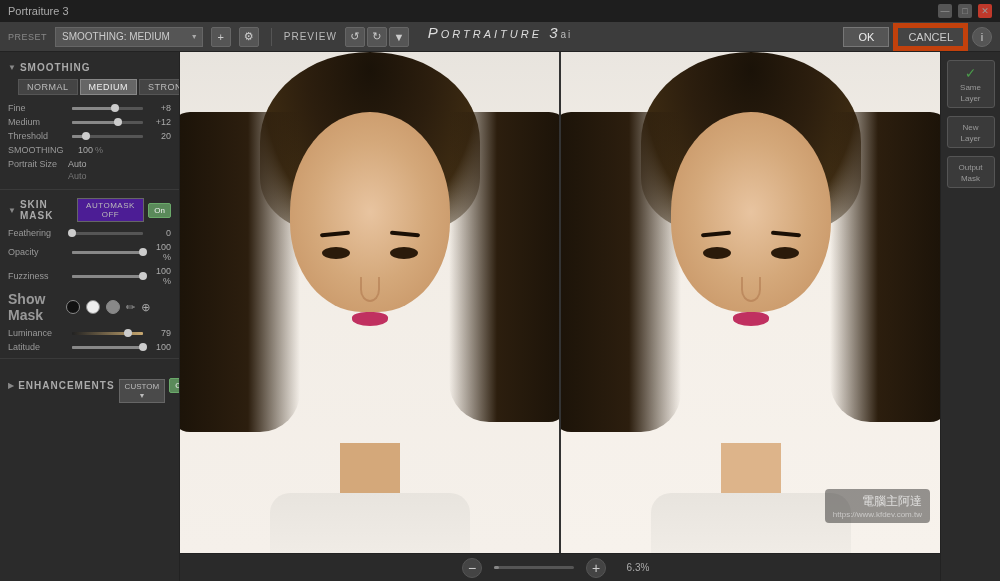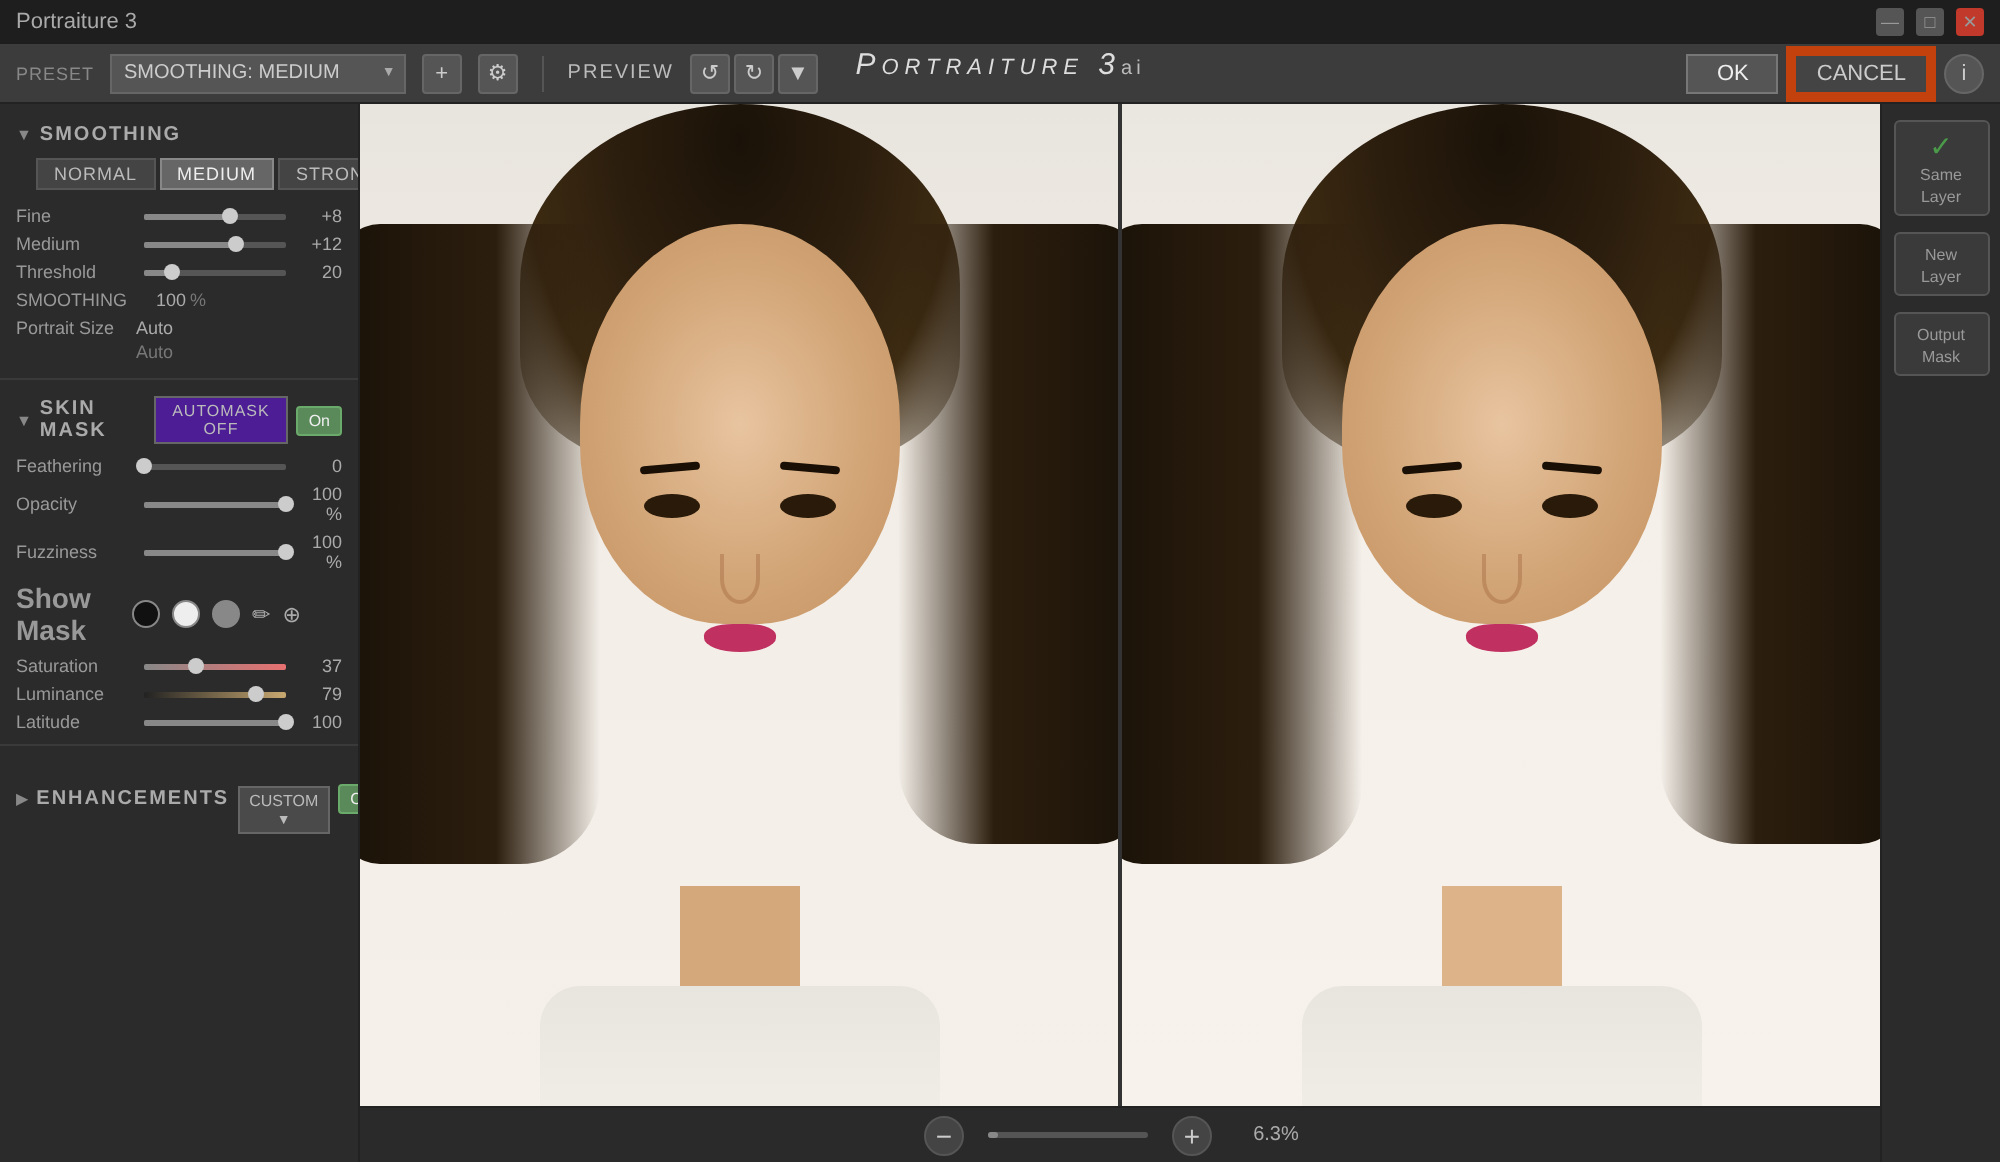--- a/index.html
+++ b/index.html
@@ -706,27 +706,20 @@
     <div class="show-mask-row">
       <span class="show-mask-label">Show Mask</span>
       <div class="mask-circle black"></div>
       <div class="mask-circle white"></div>
       <div class="mask-circle gray"></div>
       <span class="mask-pencil">✏</span>
       <span class="mask-dropper">⊕</span>
     </div>
 
 
-    <div class="slider-row">
-      <span class="slider-label">Saturation</span>
-      <div class="sat-slider-track">
-        <div class="slider-thumb" style="left:37%; background:#ccc;"></div>
-      </div>
-      <span class="slider-value">37</span>
-    </div>
 
     <div class="slider-row">
       <span class="slider-label">Luminance</span>
       <div class="lum-slider-track">
         <div class="slider-thumb" style="left:79%; background:#ccc;"></div>
       </div>
       <span class="slider-value">79</span>
     </div>
 
     <div class="slider-row">
@@ -781,20 +774,24 @@
             <div class="eyebrow-left"></div>
             <div class="eyebrow-right"></div>
             <div class="eye-left"></div>
             <div class="eye-right"></div>
             <div class="nose"></div>
             <div class="lips"></div>
           </div>
           <div class="neck" style="background:#ddb48a;"></div>
           <div class="shirt"></div>
 
+          <div style="position:absolute; bottom:30px; right:10px; background:rgba(0,0,0,0.4); padding:4px 8px; border-radius:4px;">
+            <div style="font-size:12px; color:rgba(255,255,255,0.7); text-align:right;">電腦主阿達</div>
+            <div style="font-size:8px; color:rgba(255,255,255,0.5); text-align:right;">https://www.kfdev.com.tw</div>
+          </div>
         </div>
       </div>
     </div>
 
     <div class="bottom-bar">
       <div class="zoom-btn">
         <span>−</span>
       </div>
       <div class="zoom-bar">
         <div class="zoom-fill" style="width:6%;"></div>

